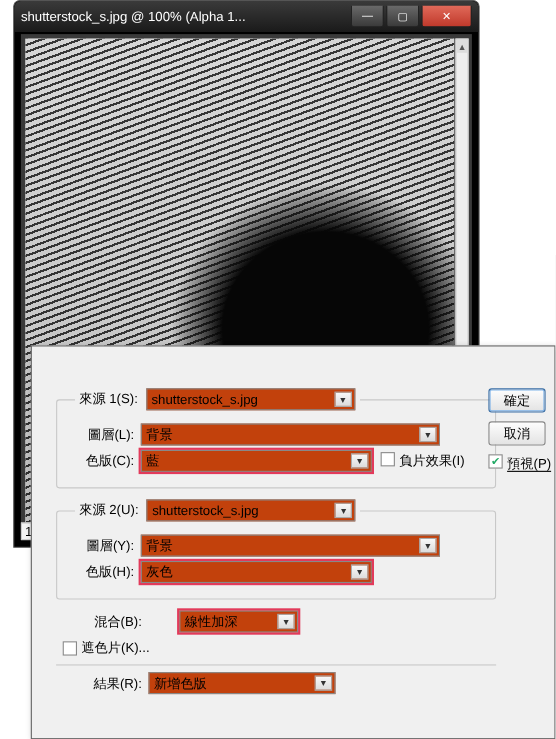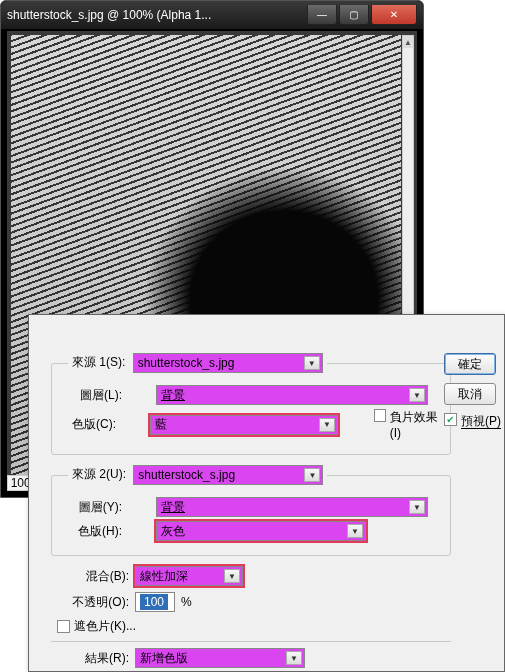--- a/index.html
+++ b/index.html
@@ -1,19 +1,19 @@
 <!DOCTYPE html>
 <html><head>
 <meta charset="utf-8">
 <style>
 * { box-sizing: border-box; margin: 0; padding: 0; font-family: "Microsoft JhengHei", "PMingLiU", sans-serif; font-size: 12px; }
 body { background: #fff; width: 505px; height: 672px; position: relative; overflow: hidden; }
 
 
-.win1 { position: absolute; left: 0; top: 0; width: 424px; height: 498px; background: #000; border: 1px solid #555; border-radius: 6px 6px 0 0; }
+.win1 { position: absolute; left: 12px; top: 0; width: 424px; height: 498px; background: #000; border: 1px solid #555; border-radius: 6px 6px 0 0; }
 .titlebar { height: 28px; background: linear-gradient(#3a3a3a,#1a1a1a); border-radius: 6px 6px 0 0; display: flex; align-items: center; padding: 0 6px; color: #fff; position: relative; }
 .titlebar .title { flex: 1; white-space: nowrap; overflow: hidden; text-overflow: ellipsis; }
 .winbtns { display: flex; gap: 2px; height: 20px; }
 .winbtn { width: 30px; height: 20px; border: 1px solid #222; border-top: none; border-radius: 0 0 3px 3px; color: #fff; display: flex; align-items: center; justify-content: center; font-size: 10px; cursor: pointer; }
 .btn-min { background: linear-gradient(#6a6a6a,#3a3a3a); }
 .btn-max { background: linear-gradient(#6a6a6a,#3a3a3a); }
 .btn-close { background: linear-gradient(#e06a5a,#c0392b); width: 46px; }
 .canvas-wrap { position: absolute; left: 6px; top: 30px; right: 6px; bottom: 6px; background: #3a3a3a; }
 .canvas { position: absolute; left: 4px; top: 4px; right: 16px; bottom: 16px; background: #bfbfbf; overflow: hidden; }
 .hair {
@@ -36,28 +36,28 @@
 .dlg-title .credit { flex: 1; text-align: center; font-size: 11px; }
 .dlg-title .close { width: 40px; height: 18px; background: linear-gradient(#e06a5a,#c0392b); border:1px solid #7a1f12; border-radius:2px; }
 
 .content { position:absolute; left:0; top:26px; right:0; bottom:0; padding: 10px 0 0 0; }
 .form-area { position:absolute; left: 22px; top: 12px; width: 400px; }
 .right-col { position:absolute; right: 0; top: 12px; width: 60px; }
 
 fieldset { border: 1px solid #c8c8c8; border-radius: 3px; padding: 8px 8px 10px 16px; margin-bottom: 10px; position: relative; }
 legend { padding: 0 4px; color: #000; }
 
-.row { display:flex; align-items:center; margin: 4px 0; gap: 28px; }
+.row { display:flex; align-items:center; margin: 4px 0; }
 .lbl { width: 60px; text-align: right; padding-right: 6px; }
-.sel { height: 20px; border: 1px solid #888; background: #d946ef; display:flex; align-items:center; padding: 0 4px; position:relative; }
+.sel { height: 20px; border: 1px solid #888; background: #c2410c; display:flex; align-items:center; padding: 0 4px; position:relative; }
 .sel .caret { position:absolute; right:2px; top:2px; width:16px; height:14px; background:linear-gradient(#f8f8f8,#dcdcdc); border:1px solid #aaa; display:flex; align-items:center; justify-content:center; font-size:8px; color:#333; }
 .sel.w1 { width: 190px; }
-.sel.w2 { width: 272px; text-decoration: underline; }
+.sel.w2 { width: 272px; }
 .sel.w3 { width: 210px; }
-.sel.w4 { width: 108px; }
+.sel.w4 { width: 108px; margin-left: 28px; }
 .hl { outline: 2px solid #e23a5a; outline-offset: 0; }
 .chk { width:13px; height:13px; border:1px solid #888; background:#fff; margin-right:4px; display:inline-flex; align-items:center; justify-content:center; font-size:10px; color:#2a6; }
 .inline { display:flex; align-items:flex-start; }
 
 .plain-row { display:flex; align-items:center; margin: 6px 0 6px 24px; }
 .num { width: 40px; height: 20px; border:1px solid #888; background:#fff; color:#000; display:flex; align-items:center; padding:0 4px; }
 .num .v { background:#2f6fb8; color:#fff; padding:1px 4px; }
 
 .btn { width: 52px; height: 22px; background: linear-gradient(#fdfdfd,#e3e3e3); border:1px solid #8a8a8a; border-radius:3px; display:flex; align-items:center; justify-content:center; margin-bottom:8px; cursor:pointer; }
 .btn.primary { border:1px solid #3a6ea5; box-shadow: 0 0 0 1px #7fb3e8 inset; }
@@ -147,27 +147,20 @@
       </fieldset>
 
       <div class="plain-row">
         <span class="lbl" style="width:60px;">混合(B):</span>
         <div class="sel w4 hl">
           <span>線性加深</span>
           <span class="caret">▼</span>
         </div>
       </div>
 
-      <div class="plain-row" style="margin-left:6px;">
-        <span style="width:78px; text-align:right; padding-right:6px;">不透明(O):</span>
-        <div class="num">
-            <span class="v">100</span>
-          </div>
-        <span style="margin-left:6px;">%</span>
-      </div>
 
       <div class="plain-row" style="margin-left:6px;">
         <span class="chk"></span>
         <span>遮色片(K)...</span>
       </div>
 
       <hr>
 
       <div class="plain-row">
         <span class="lbl" style="width:60px;">結果(R):</span>

